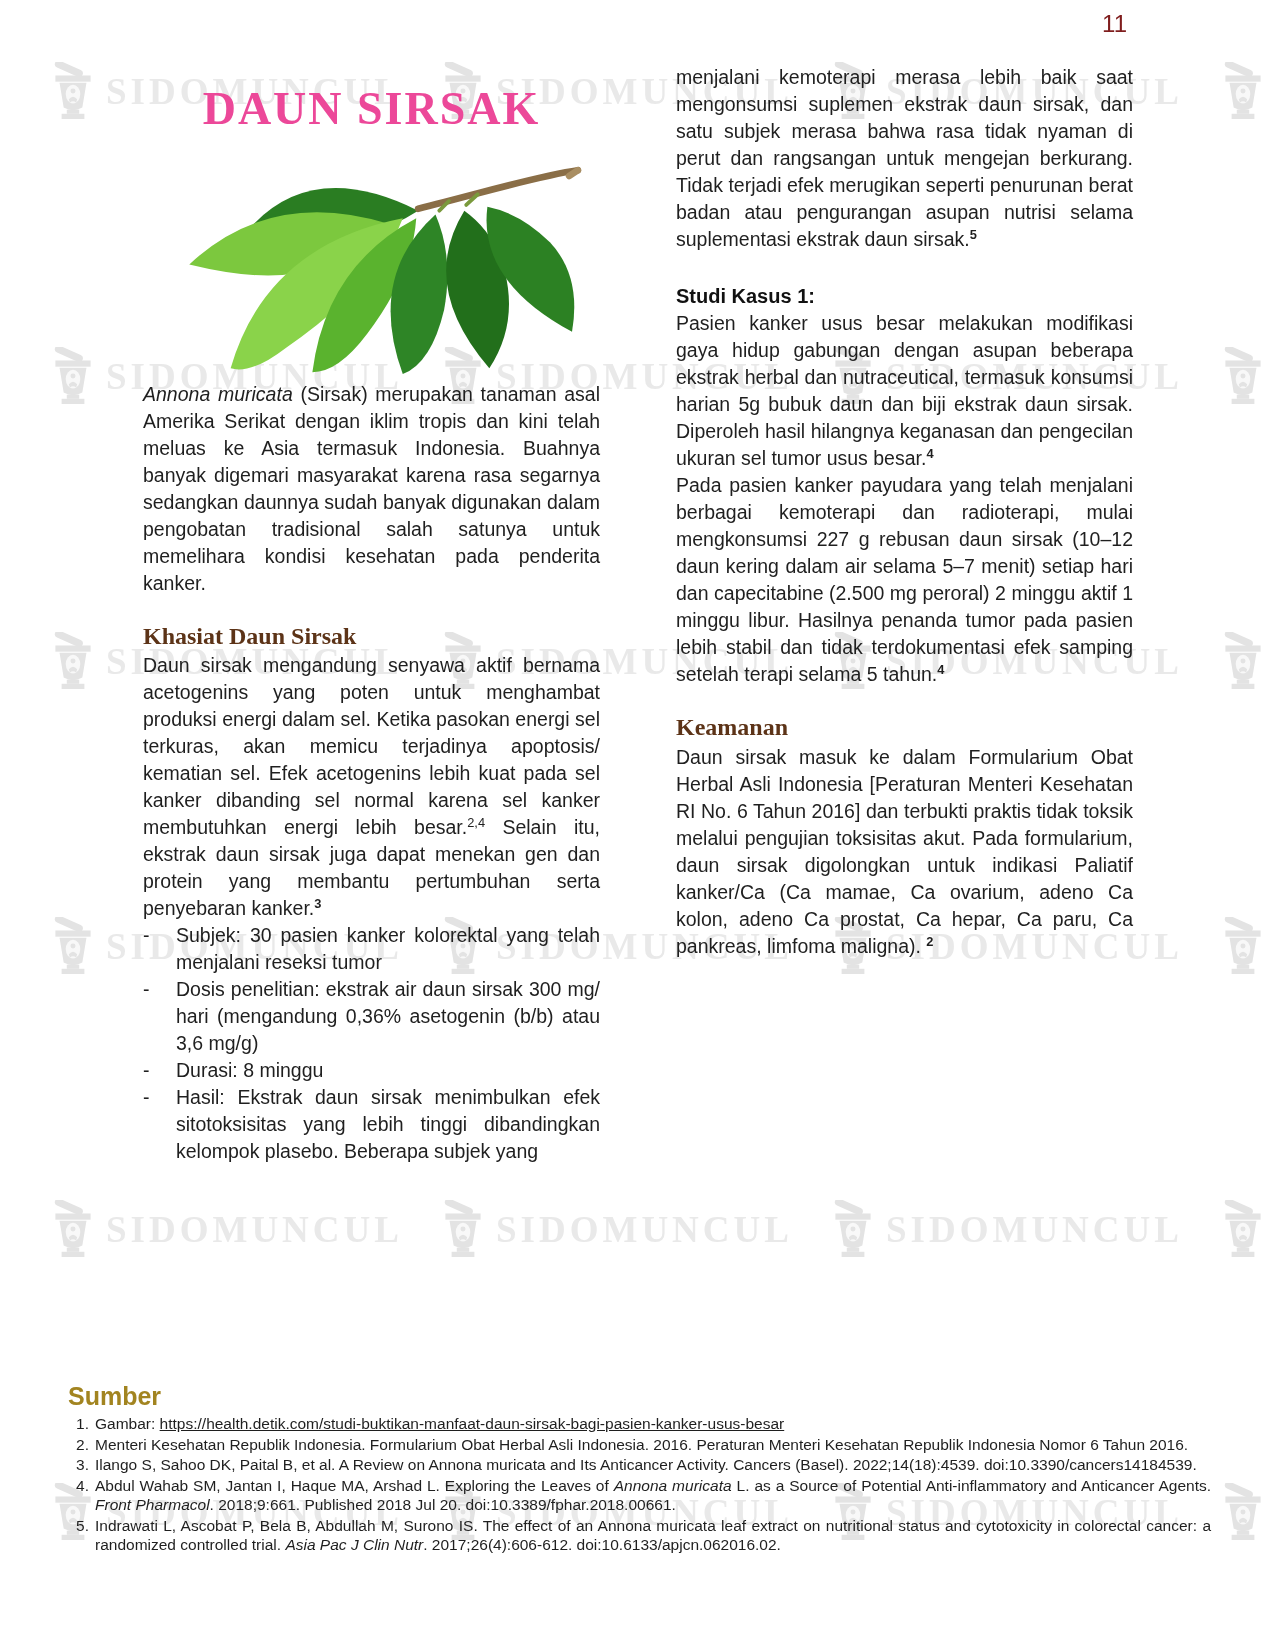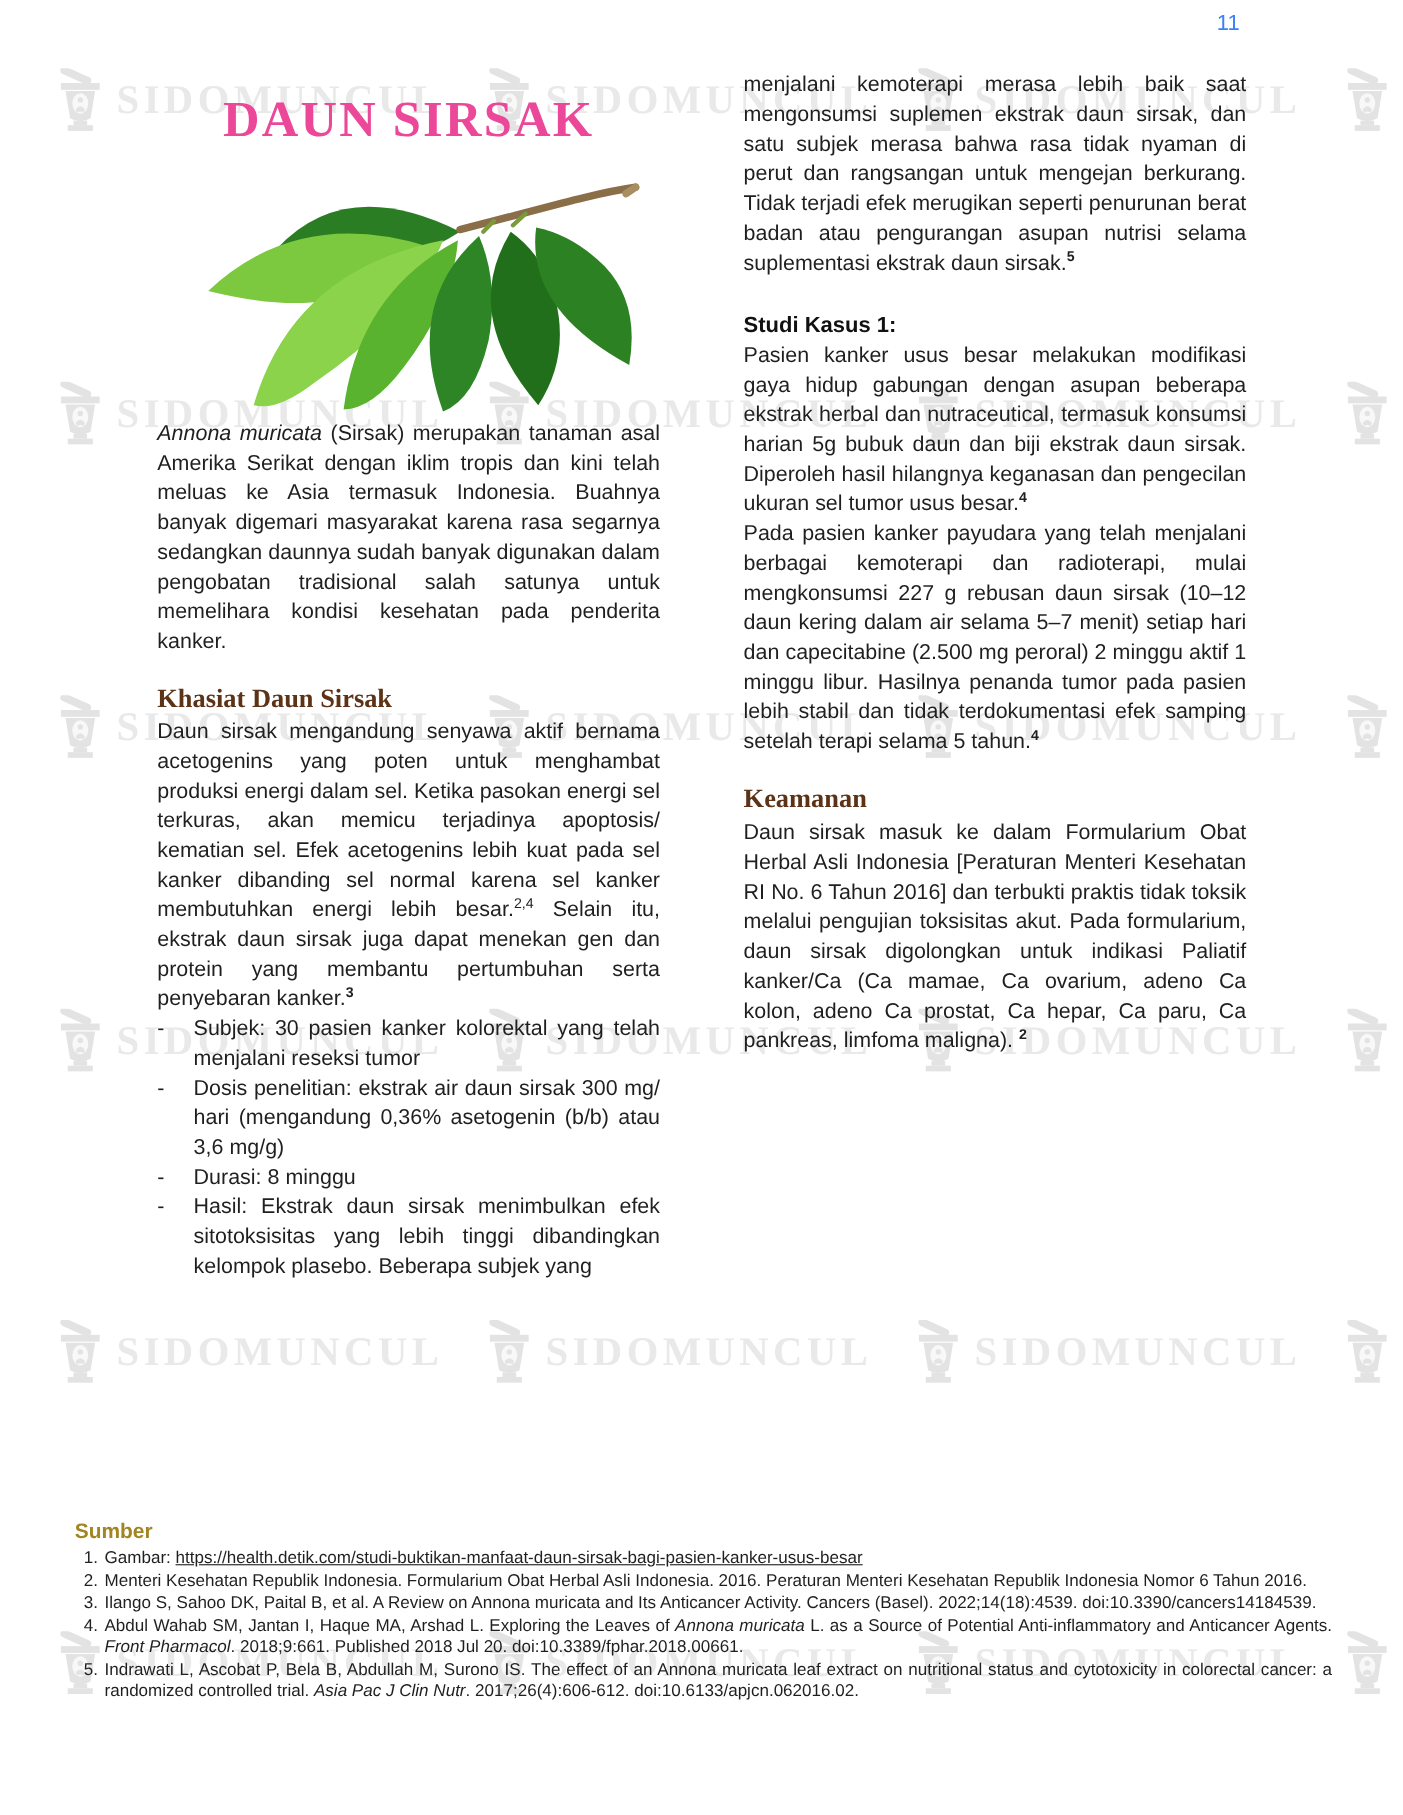--- a/index.html
+++ b/index.html
@@ -6,21 +6,21 @@
   body{width:1275px;height:1650px;background:#ffffff;position:relative;overflow:hidden;
        font-family:"Liberation Sans",sans-serif;color:#1f1f1f;}
   .page{position:absolute;inset:0;overflow:hidden;}
   
   .wm-layer{position:absolute;inset:0;z-index:0;pointer-events:none;}
   .wm-tile{position:absolute;display:flex;align-items:center;white-space:nowrap;}
   .wm-logo{width:42px;height:58px;margin-right:12px;flex:0 0 auto;}
   .wm-text{font-family:"Liberation Serif",serif;font-size:37px;letter-spacing:4px;
            color:#e9e9e9;font-weight:bold;}
   
-  .page-num{position:absolute;top:10px;right:148px;font-size:20px;color:#3b82f6;z-index:2;}
+  .page-num{position:absolute;top:10px;right:148px;font-size:24px;color:#7f1d1d;z-index:2;}
   .content{position:relative;z-index:1;display:flex;gap:76px;padding:64px 142px 0 143px;}
   .col{width:457px;}
   
   .title{margin:20px 0 0 0;text-align:center;font-family:"Liberation Serif",serif;
          font-weight:bold;font-size:46px;letter-spacing:2px;color:#ec4899;line-height:1.1;}
   .figure{width:432px;height:226px;margin:16px auto 4px auto;}
   .figure svg{width:100%;height:100%;}
   p.body{margin:0;font-size:19.5px;line-height:27px;text-align:justify;}
   p.intro{margin-top:4px;}
   .serif-heading{margin:26px 0 2px 0;font-family:"Liberation Serif",serif;font-weight:bold;
@@ -29,21 +29,21 @@
   sup{font-size:0.66em;line-height:0;vertical-align:super;}
   sup.b{font-weight:bold;}
   em{font-style:italic;}
   
   .dash-list{list-style:none;margin:0;padding:0;}
   .dash-list li{display:flex;font-size:19.5px;line-height:27px;}
   .dash-list .dash{flex:0 0 33px;}
   .dash-list .li-text{flex:1;text-align:justify;}
   
   .sources{position:absolute;left:68px;right:64px;top:1382px;z-index:1;}
-  .sources-heading{font-size:19px;font-weight:bold;color:#a28420;margin-bottom:3px;}
+  .sources-heading{font-size:25px;font-weight:bold;color:#a28420;margin-bottom:3px;}
   .ref-list{list-style:none;margin:0;padding:0;}
   .ref-list li{display:flex;font-size:15.5px;line-height:19.5px;margin-bottom:1px;}
   .ref-list .num{flex:0 0 27px;text-align:right;padding-right:6px;box-sizing:border-box;}
   .ref-list .ref{flex:1;text-align:justify;}
   .ref .i{font-style:italic;}
   .ref .u{text-decoration:underline;}
 </style>
 </head>
 <body>
 

